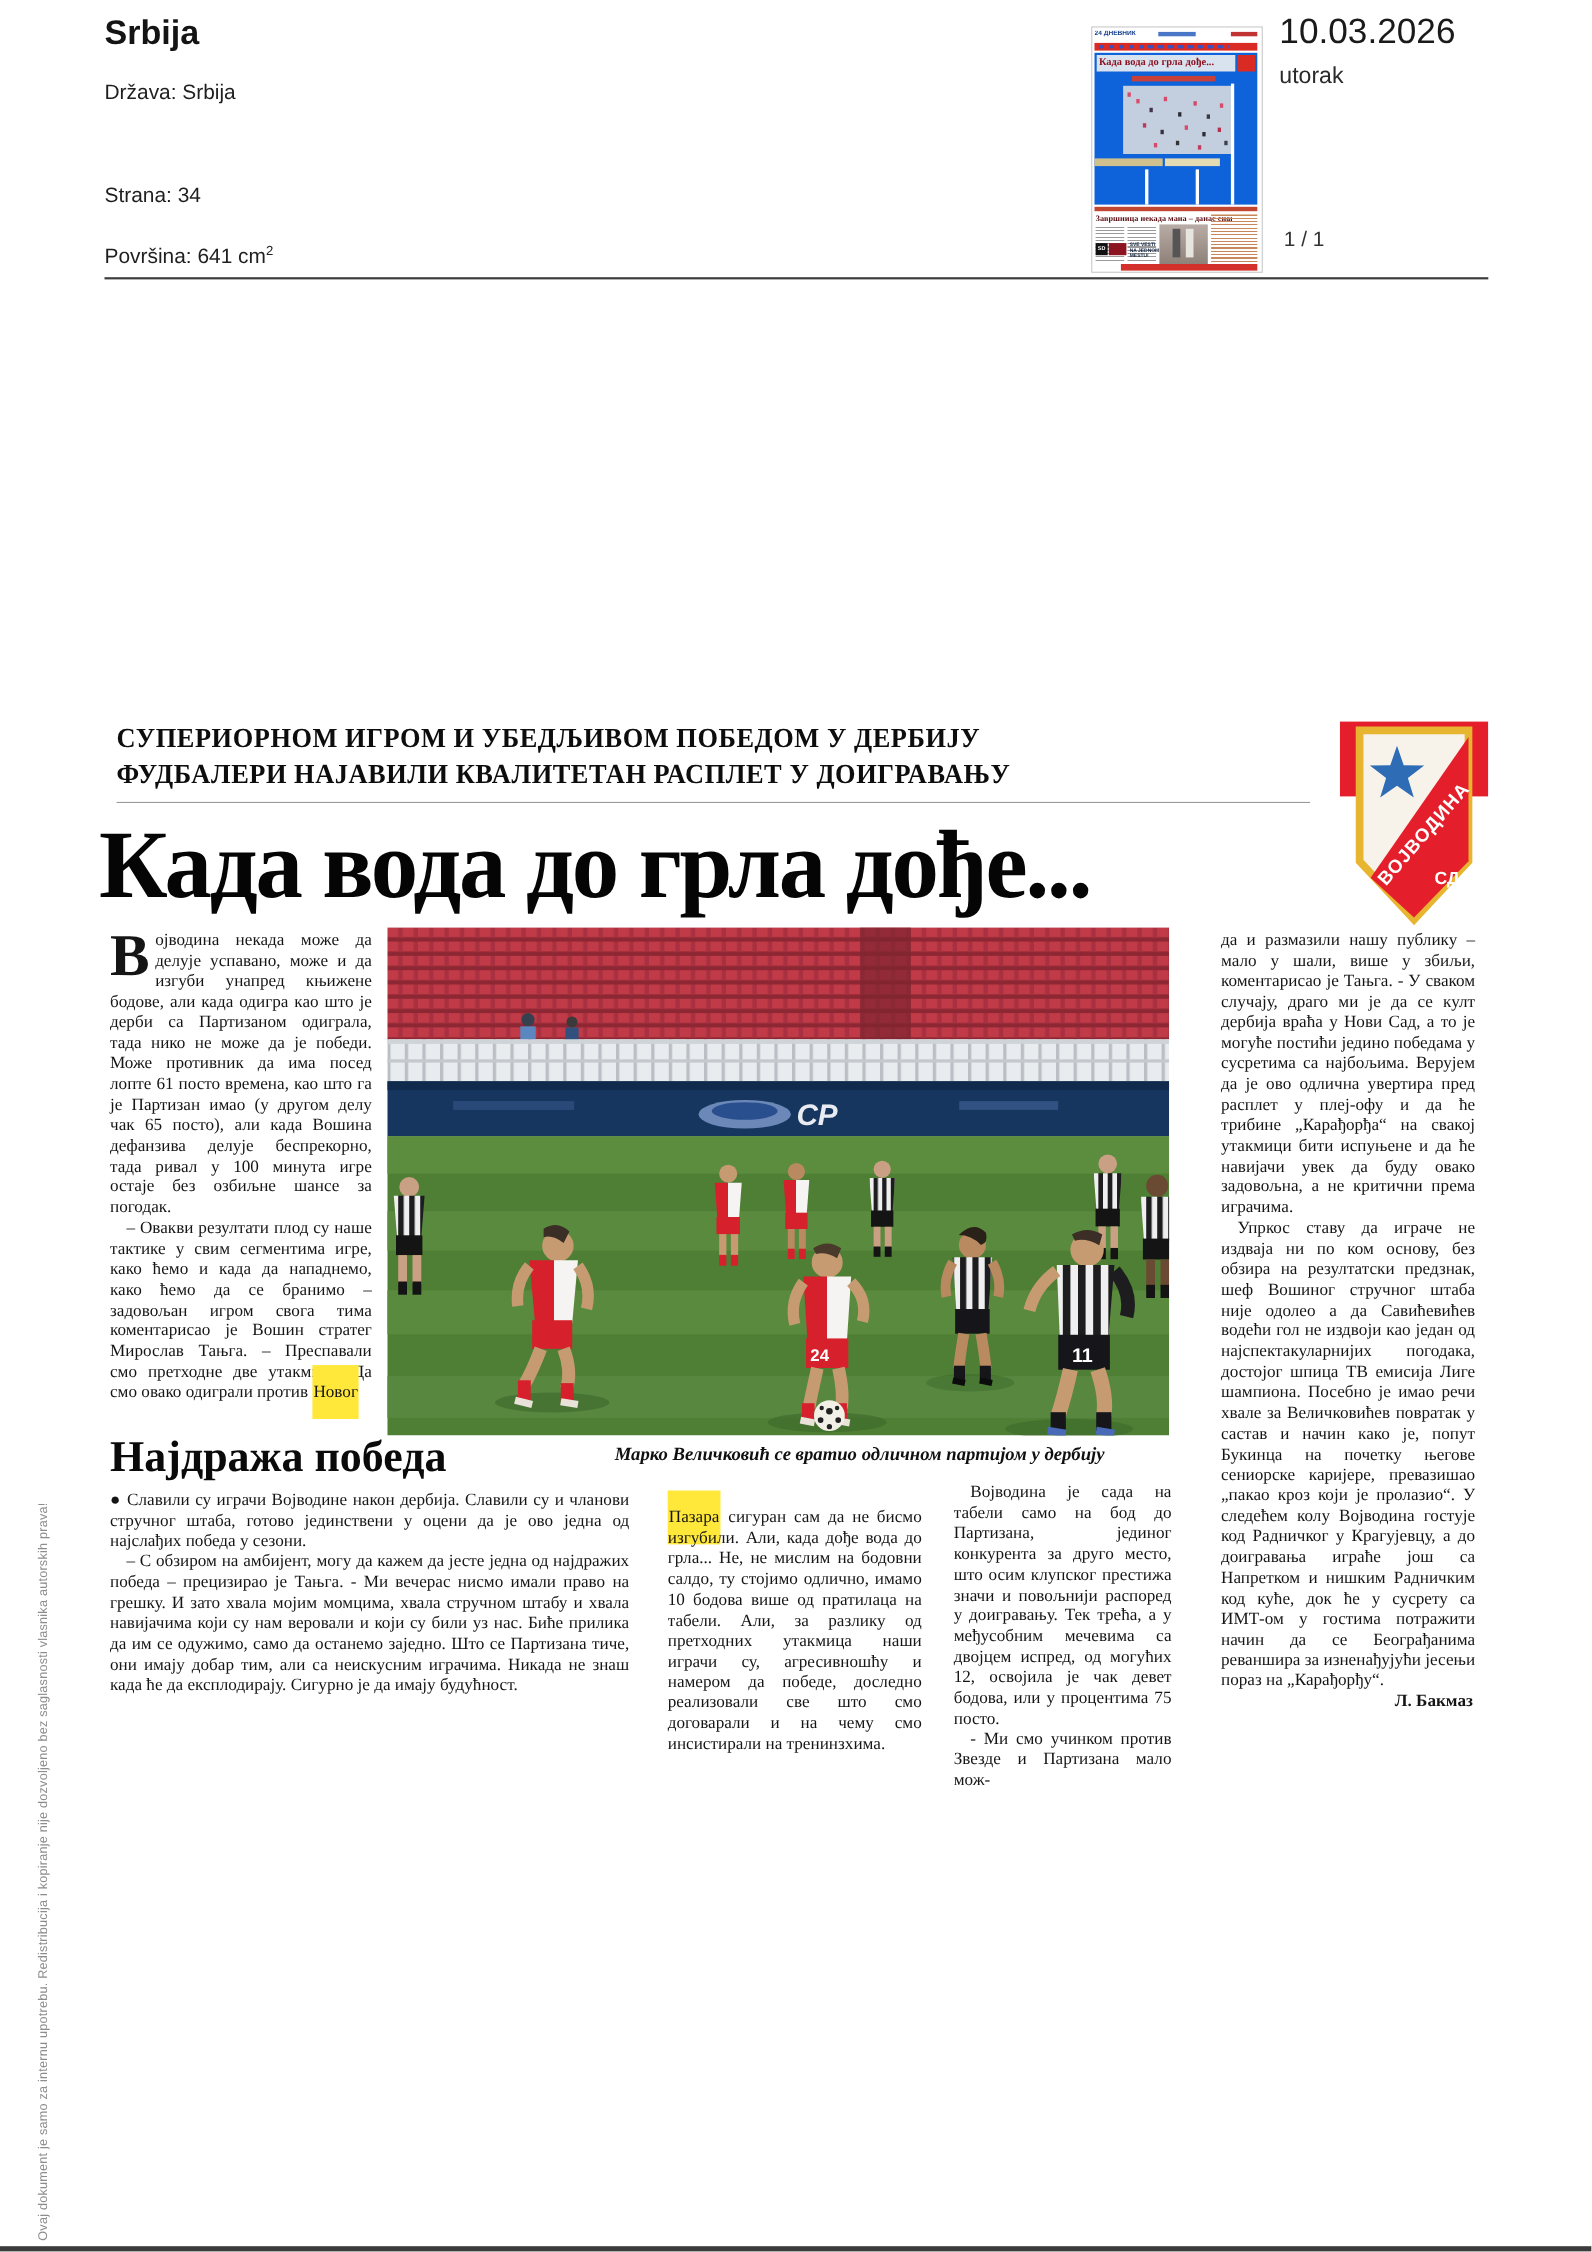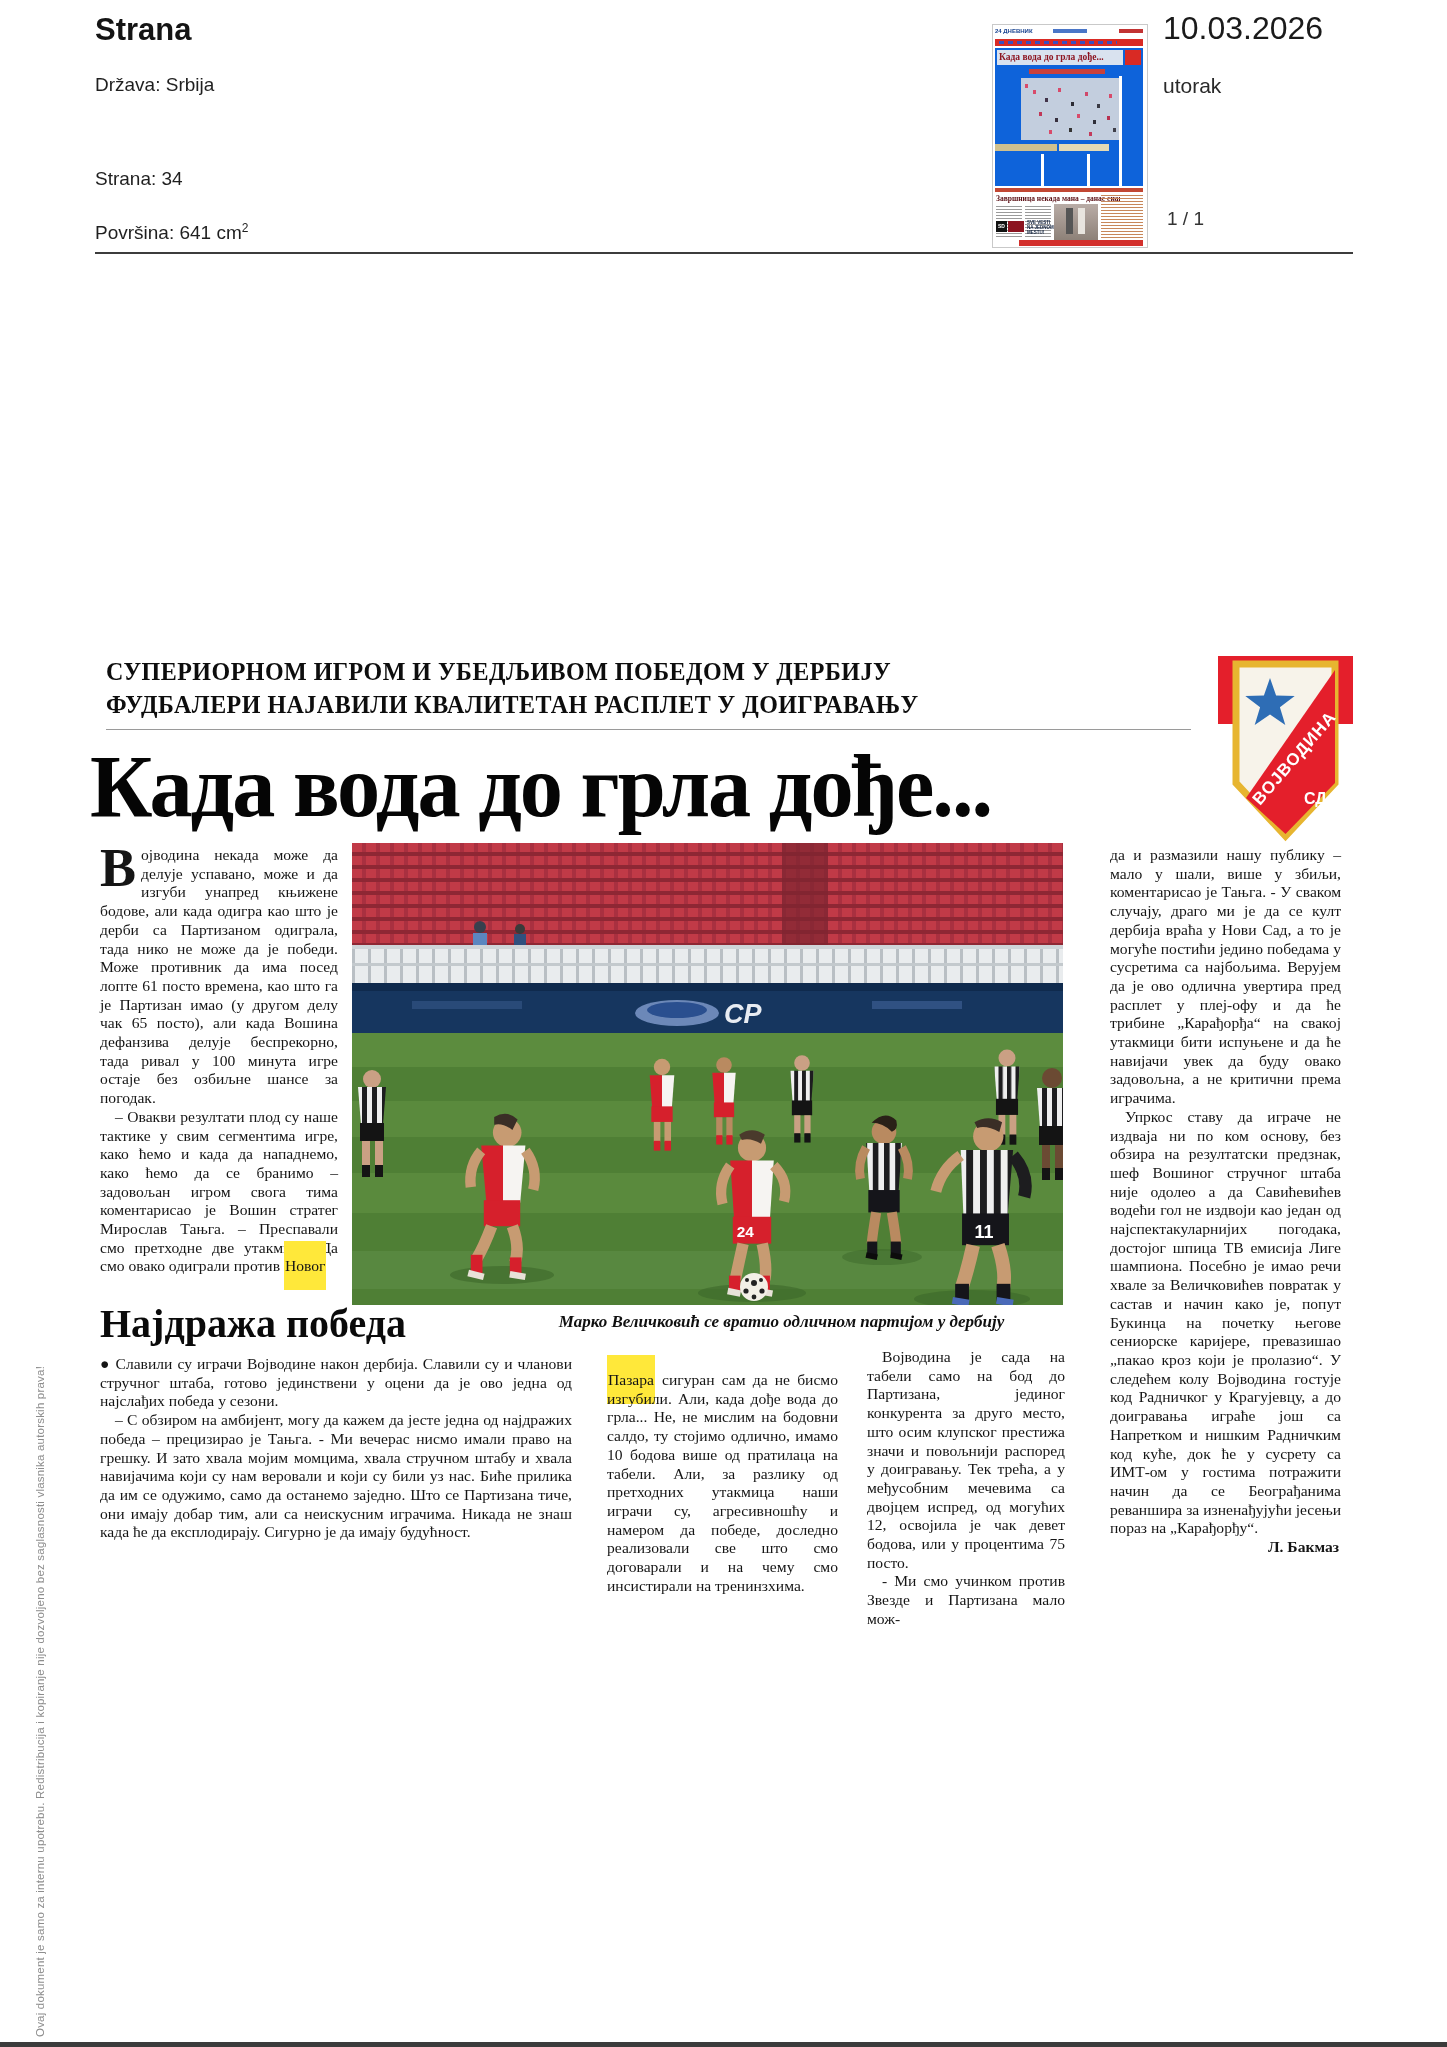--- a/index.html
+++ b/index.html
@@ -6,21 +6,21 @@
   .page{position:relative;width:1447px;height:2047px;background:#fff;overflow:hidden;
         font-family:"Liberation Sans",sans-serif;color:#1a1a1a;}
   .abs{position:absolute;}
 
   
   .src-title{left:95px;top:12px;font-size:31px;font-weight:700;color:#141414;}
   .meta{left:95px;font-size:19px;color:#1f1f1f;}
   .m1{top:74px;} .m2{top:168px;} .m3{top:221px;}
   .m3 sup{font-size:12px;}
   .date{left:1163px;top:10px;font-size:32px;color:#1a1a1a;}
-  .day{left:1163px;top:74px;font-size:21px;color:#2a2a2a;}
+  .day{left:1163px;top:57px;font-size:21px;color:#2a2a2a;}
   .pagination{left:1167px;top:208px;font-size:19px;color:#333;}
   .header-rule{left:95px;top:252px;width:1258px;height:2px;background:#3c3c3c;}
 
   
   .thumb{left:992px;top:24px;width:154px;height:222px;background:#fff;border:1px solid #c9c9c9;overflow:hidden;}
   .thumb *{position:absolute;box-sizing:border-box;}
   .t-masthead{left:2px;top:3px;width:150px;height:9px;font-size:6px;font-weight:700;color:#16418f;white-space:nowrap;overflow:hidden;}
   .t-mast-c{left:60px;top:4px;width:34px;height:4px;background:#4a76c8;}
   .t-mast-r{left:126px;top:4px;width:24px;height:4px;background:#c23333;}
   .t-kickbar{left:2px;top:14px;width:148px;height:7px;background:#d92a24;
@@ -84,21 +84,21 @@
   
   .disclaimer{left:34px;bottom:10px;height:760px;writing-mode:vertical-rl;transform:rotate(180deg);
               font-size:11.5px;color:#8d8d8d;letter-spacing:0.2px;white-space:nowrap;}
   .bottom-edge{left:0;bottom:0;width:1447px;height:5px;background:#3b3b3b;}
 </style>
 </head>
 <body>
 
 <div class="page">
 
-  <div class="abs src-title">Strana</div>
+  <div class="abs src-title">Srbija</div>
   <div class="abs meta m1">Država: Srbija</div>
   <div class="abs meta m2">Strana: 34</div>
   <div class="abs meta m3"><span>Površina: 641 cm</span><sup>2</sup></div>
   <div class="abs date">10.03.2026</div>
   <div class="abs day">utorak</div>
   <div class="abs pagination">1 / 1</div>
   <div class="abs header-rule"></div>
 
   <div class="abs thumb">
     <div class="t-masthead">24 ДНЕВНИК</div>

